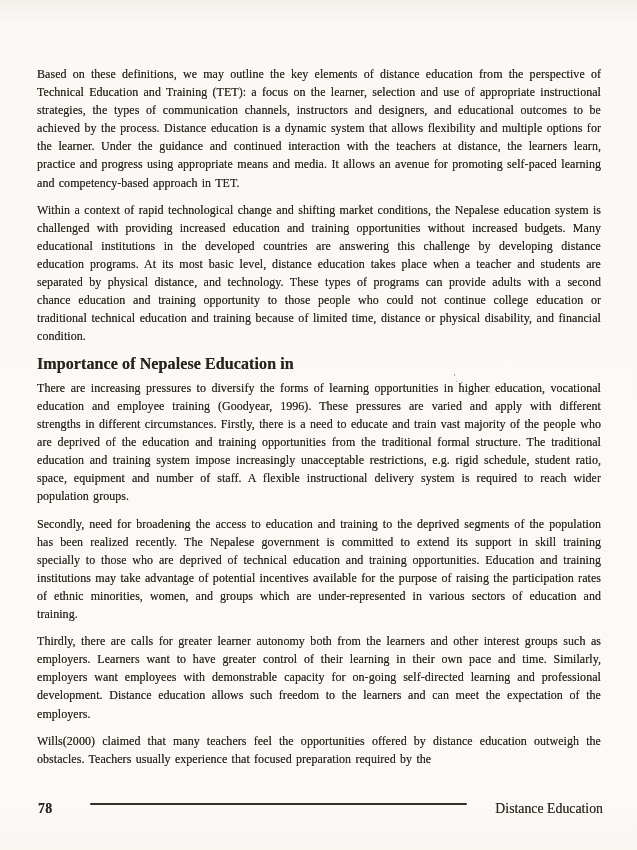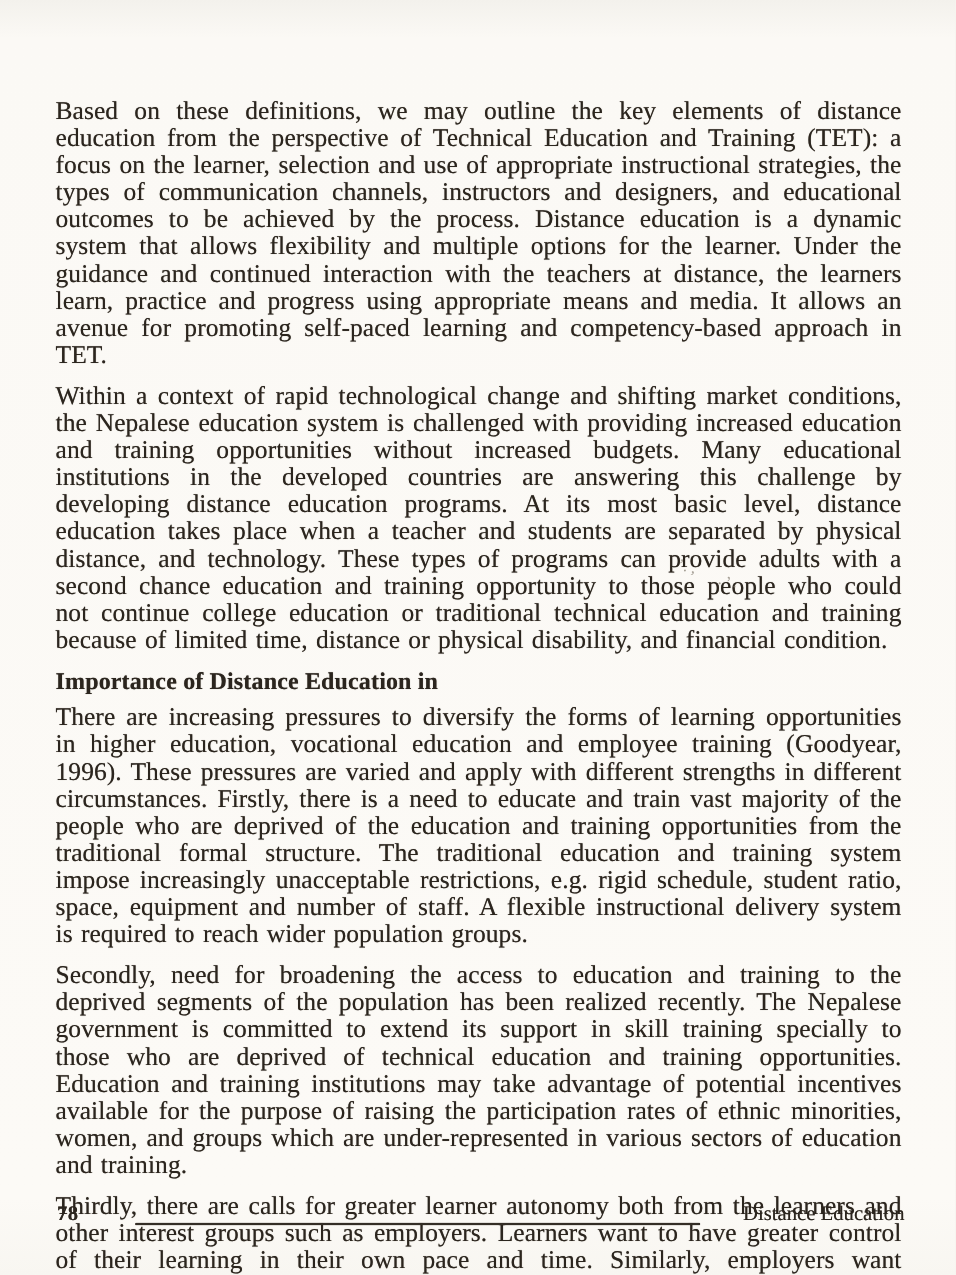--- a/index.html
+++ b/index.html
@@ -20,21 +20,21 @@
     box-sizing: border-box;
   }
   .content {
     position: absolute;
     top: 65px;
     left: 37px;
     right: 36px;
   }
   .para {
     margin: 0 0 9px 0;
-    font-size: 17px;
+    font-size: 12px;
     line-height: 18.1px;
     text-align: justify;
     letter-spacing: 0.05px;
     word-spacing: 1.2px;
     text-shadow: 0 0 0.45px rgba(43, 35, 25, 0.65);
   }
   .heading {
     margin: 4px 0 5px 0;
     font-size: 16px;
     line-height: 19.5px;
@@ -51,21 +51,21 @@
     user-select: none;
   }
   .speckle-1 { top: 372px; left: 452px; transform: rotate(12deg); }
   .speckle-2 { top: 383px; left: 478px; transform: rotate(-6deg); }
   .footer {
     position: absolute;
     left: 38px;
     right: 34px;
     top: 801px;
     display: flex;
-    align-items: flex-end;
+    align-items: flex-start;
     font-size: 13.8px;
     color: #2b251e;
     gap: 16px;
   }
   .page-number {
     font-weight: bold;
     letter-spacing: 0.3px;
     text-shadow: 0 0 0.4px rgba(43, 35, 25, 0.6);
   }
   .footer-rule {
@@ -85,21 +85,21 @@
 
 <div class="page">
 
   <main class="content">
 
     <p class="para">Based on these definitions, we may outline the key elements of distance education from the perspective of Technical Education and Training (TET): a focus on the learner, selection and use of appropriate instructional strategies, the types of communication channels, instructors and designers, and educational outcomes to be achieved by the process. Distance education is a dynamic system that allows flexibility and multiple options for the learner. Under the guidance and continued interaction with the teachers at distance, the learners learn, practice and progress using appropriate means and media. It allows an avenue for promoting self-paced learning and competency-based approach in TET.</p>
 
     <p class="para">Within a context of rapid technological change and shifting market conditions, the Nepalese education system is challenged with providing increased education and training opportunities without increased budgets. Many educational institutions in the developed countries are answering this challenge by developing distance education programs. At its most basic level, distance education takes place when a teacher and students are separated by physical distance, and technology. These types of programs can provide adults with a second chance education and training opportunity to those people who could not continue college education or traditional technical education and training because of limited time, distance or physical disability, and financial condition.</p>
 
     <h2 class="heading">
-      <span class="heading-line">Importance of Distance Education in</span>
+      <span class="heading-line">Importance of Nepalese Education in</span>
     </h2>
 
     <p class="para">There are increasing pressures to diversify the forms of learning opportunities in higher education, vocational education and employee training (Goodyear, 1996). These pressures are varied and apply with different strengths in different circumstances. Firstly, there is a need to educate and train vast majority of the people who are deprived of the education and training opportunities from the traditional formal structure. The traditional education and training system impose increasingly unacceptable restrictions, e.g. rigid schedule, student ratio, space, equipment and number of staff. A flexible instructional delivery system is required to reach wider population groups.</p>
 
     <p class="para">Secondly, need for broadening the access to education and training to the deprived segments of the population has been realized recently. The Nepalese government is committed to extend its support in skill training specially to those who are deprived of technical education and training opportunities. Education and training institutions may take advantage of potential incentives available for the purpose of raising the participation rates of ethnic minorities, women, and groups which are under-represented in various sectors of education and training.</p>
 
     <p class="para">Thirdly, there are calls for greater learner autonomy both from the learners and other interest groups such as employers. Learners want to have greater control of their learning in their own pace and time. Similarly, employers want employees with demonstrable capacity for on-going self-directed learning and professional development. Distance education allows such freedom to the learners and can meet the expectation of the employers.</p>
 
     <p class="para">Wills(2000) claimed that many teachers feel the opportunities offered by distance education outweigh the obstacles. Teachers usually experience that focused preparation required by the</p>
 

